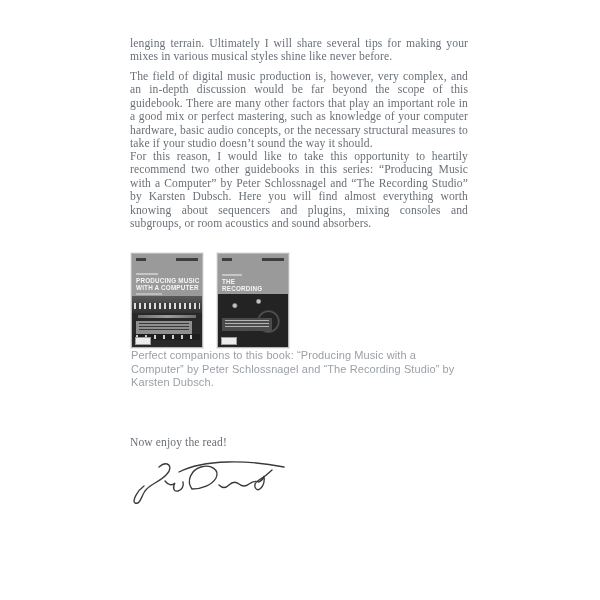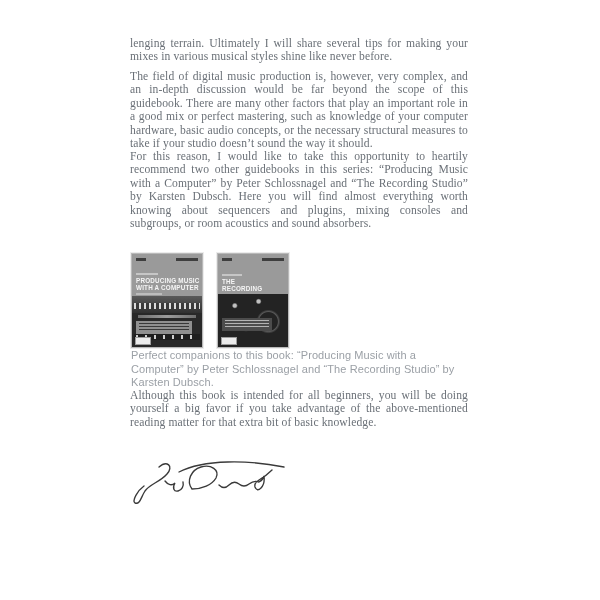--- a/index.html
+++ b/index.html
@@ -93,22 +93,22 @@
     <div class="photo-r">
       <div class="textbox-r">
         <div class="lines"></div>
       </div>
       <div class="barcode-label"></div>
     </div>
   </div>
 
   <div class="caption" style="top:349px;">Perfect companions to this book: “Producing Music with a Computer” by Peter Schlossnagel and “The Recording Studio” by Karsten Dubsch.</div>
 
-  <p class="para" style="top:389px;">Although this book is intended for all beginners, you will be doing yourself a big favor if you take advantage of the above-mentioned reading matter for that extra bit of basic knowledge.</p>
 
+  <p class="para para-last" style="top:436px;">Now enjoy the read!</p>
 
   <svg class="signature" viewBox="0 0 162 54">
     <g fill="none" stroke="#3a3a3a" stroke-width="1.35" stroke-linecap="round">
       <path d="M30,11 C38,4 45,10 38,18 C31,26 21,28 16,35 C12,41 11,49 6,47 C3,45 8,35 15,30"></path>
       <path d="M36,25 c3,4 7,5 10,2 c-3,5 -1,9 3,8 c4,-1 6,-5 5,-9"></path>
       <path d="M63,33 c-6,-8 -1,-19 9,-22 c10,-3 19,3 15,11 c-4,7 -14,11 -24,11"></path>
       <path d="M50,16 c25,-13 70,-12 105,-5"></path>
       <path d="M90,29 q5,5 10,0 t10,-1 t10,0 t10,-2 q4,-2 5,-6 q1,8 -3,12 q-4,4 -6,-1 q-1,-4 4,-7 q7,-4 13,-10"></path>
     </g>
   </svg>

